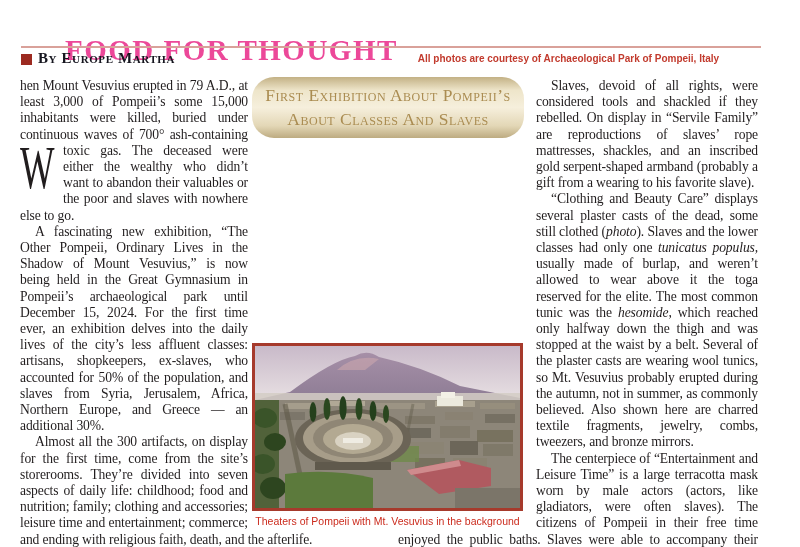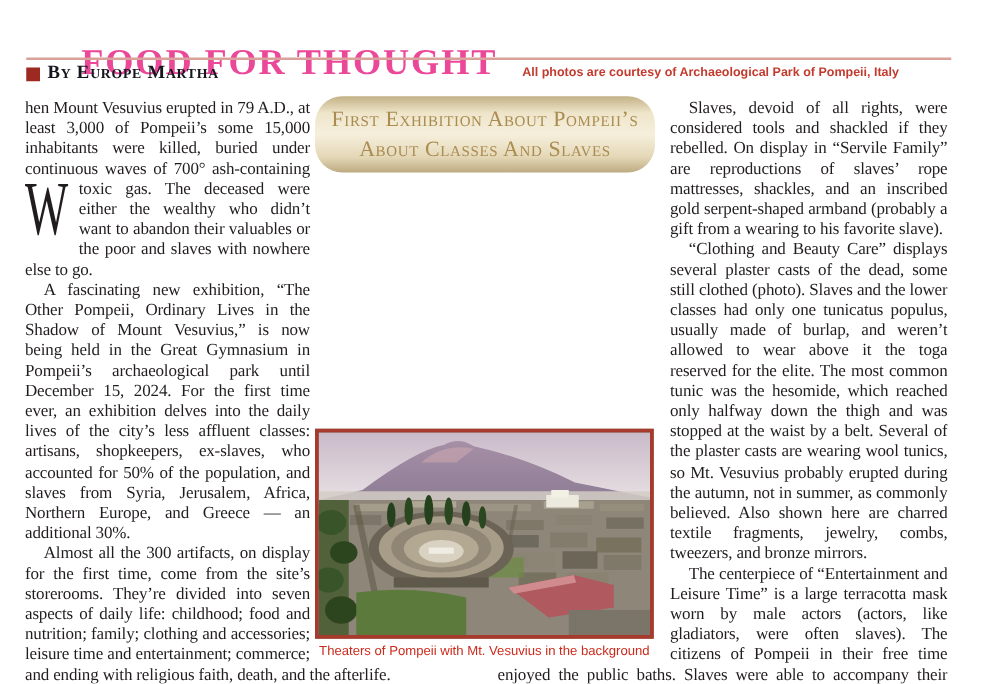--- a/index.html
+++ b/index.html
@@ -37,21 +37,21 @@
   
   .col{
     position:absolute; top:78px; height:469px;
     font-size:13.6px; line-height:16.2px; letter-spacing:-0.12px;
     text-align:justify; color:#211d1e; overflow:hidden;
   }
   .col-left  { left:20px;  width:356px; }
   .col-right { left:398px; width:360px; }
   .col p{ margin:0; }
   .col p.ind{ text-indent:15px; }
-  .it{ }
+  .it{ font-style:italic; }
 
   .sp{ visibility:hidden; }
   .col-left  .sp1{ float:right; width:128px; height:65px; }
   .col-left  .sp2{ float:right; clear:right; width:128px; height:188px; margin-top:200px; }
   .col-right .sp1{ float:left;  width:138px; height:65px; }
   .col-right .sp2{ float:left;  clear:left;  width:138px; height:188px; margin-top:200px; }
 
   .dropcap{
     float:left; width:39px; height:47px; margin:2px 4px 0 0;
     font-size:61px; line-height:46px; color:#211d1e;

